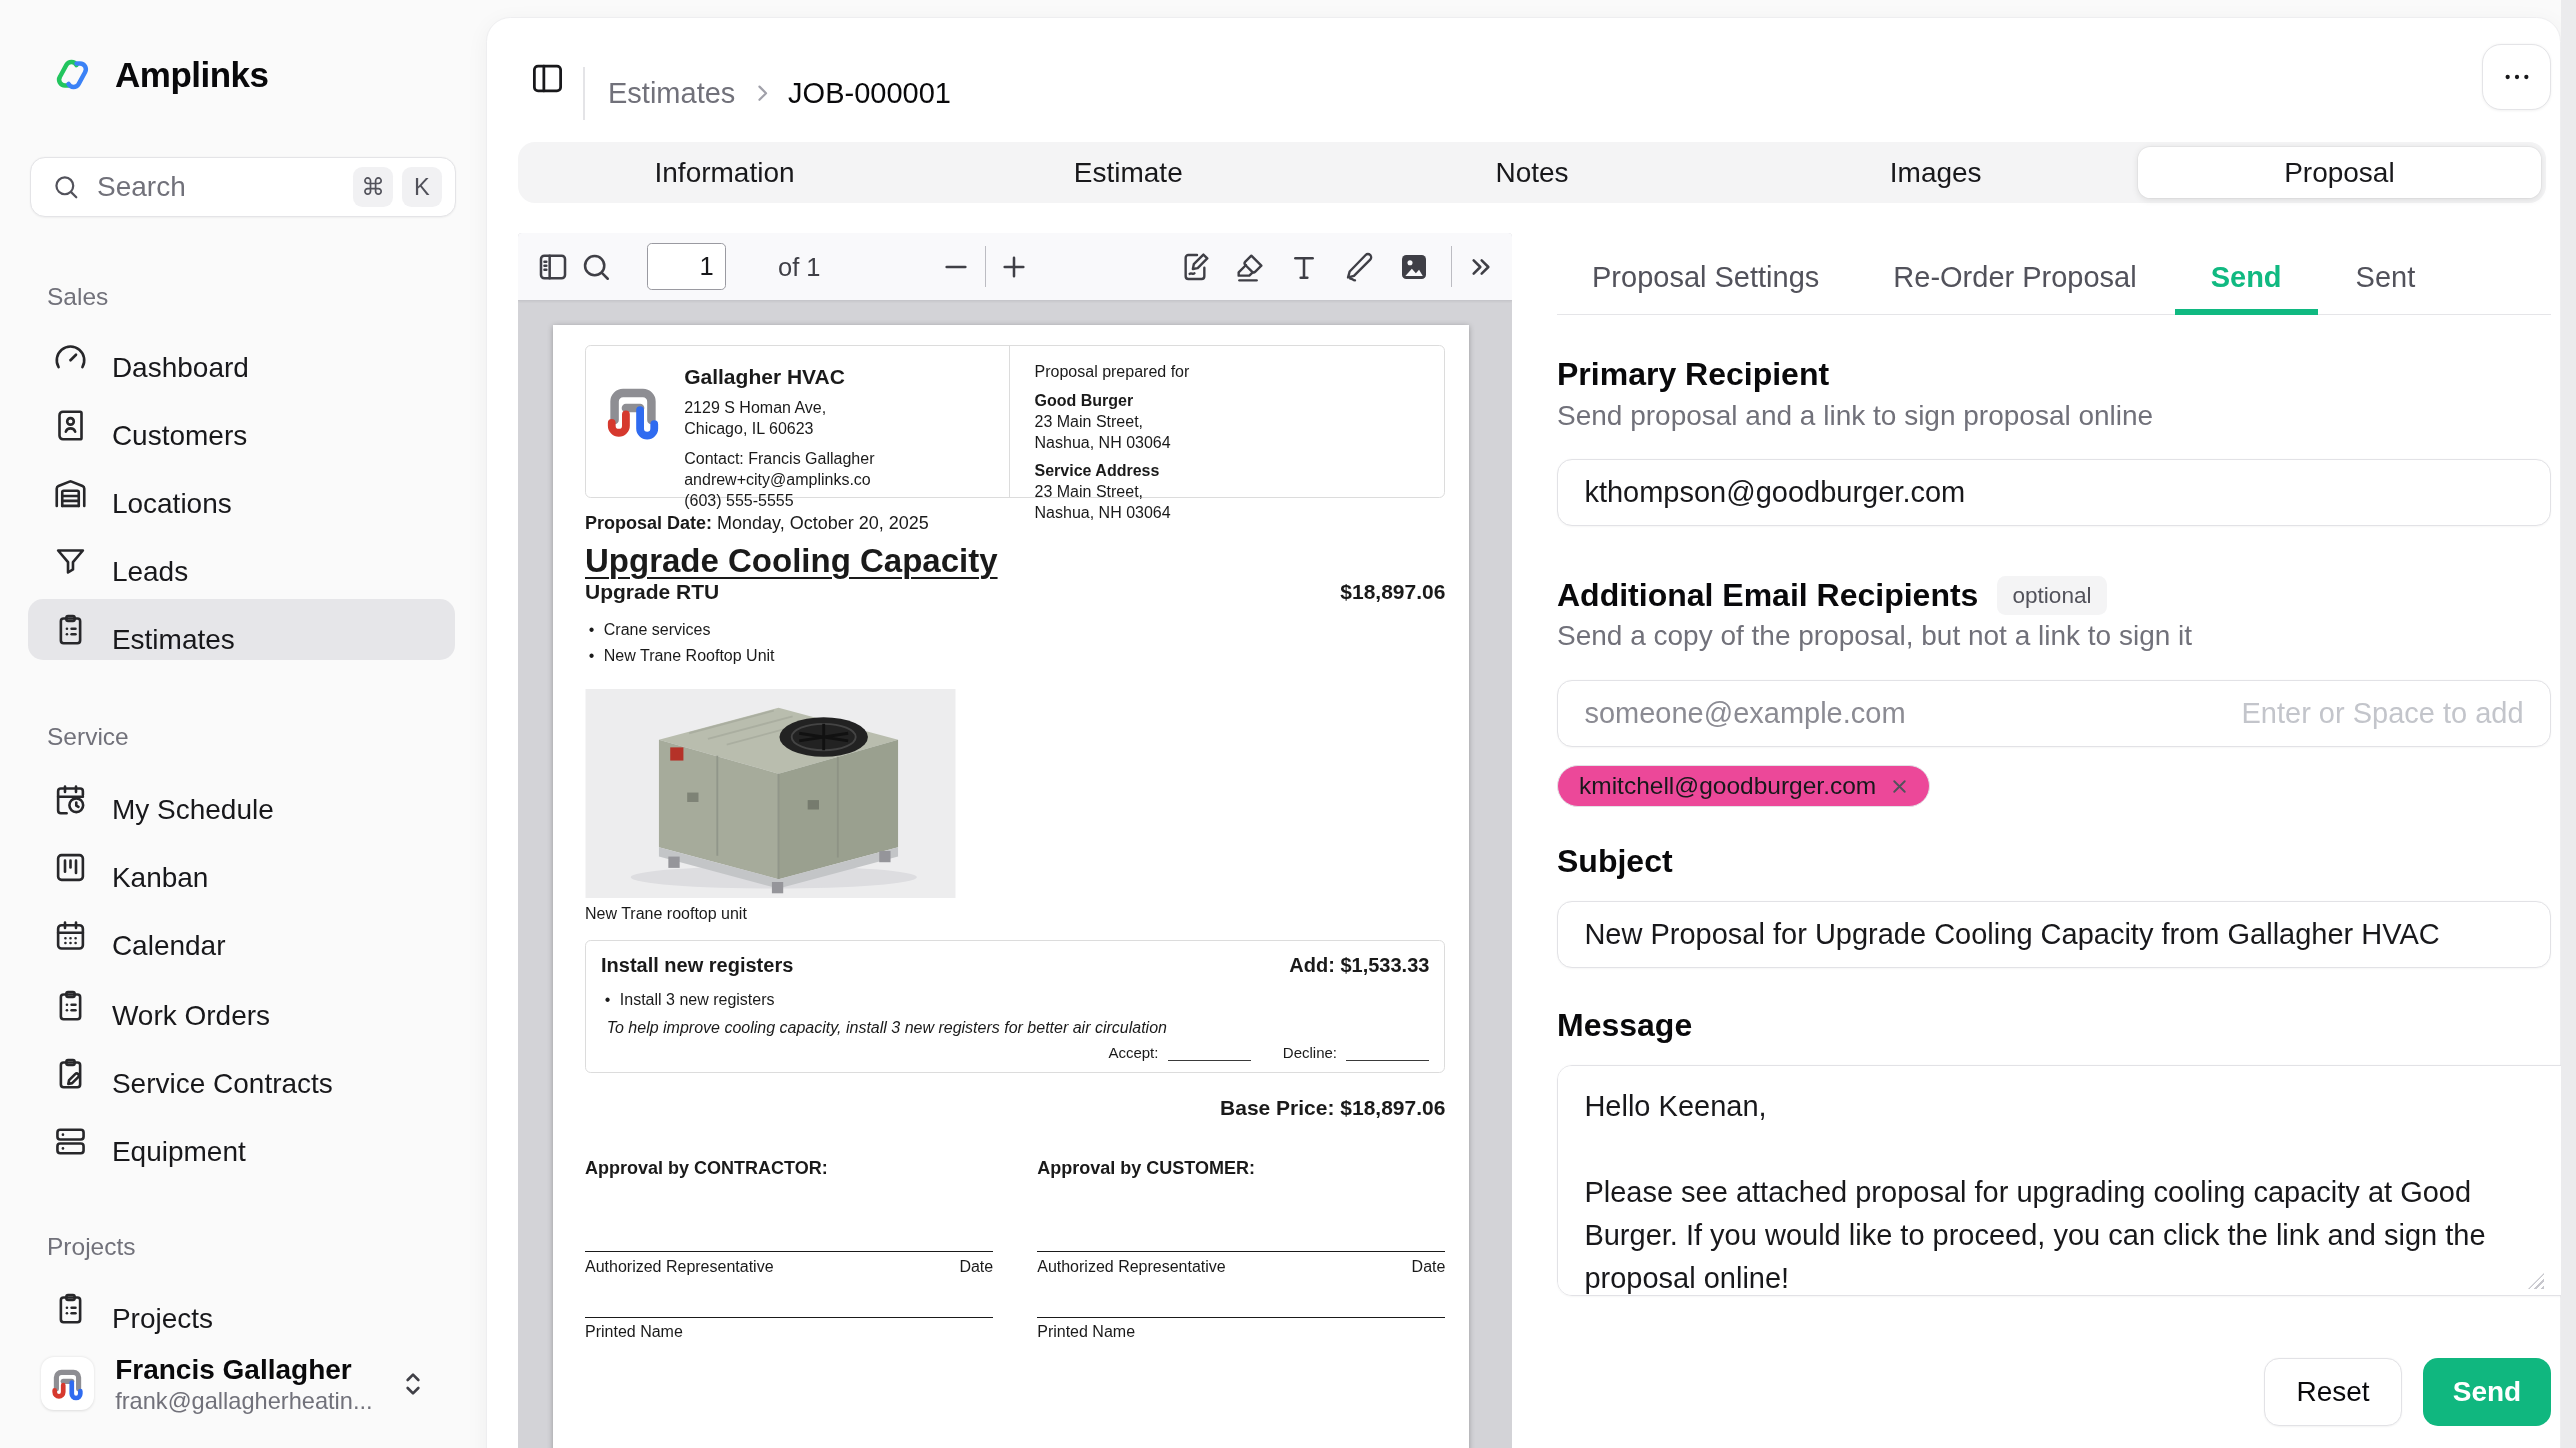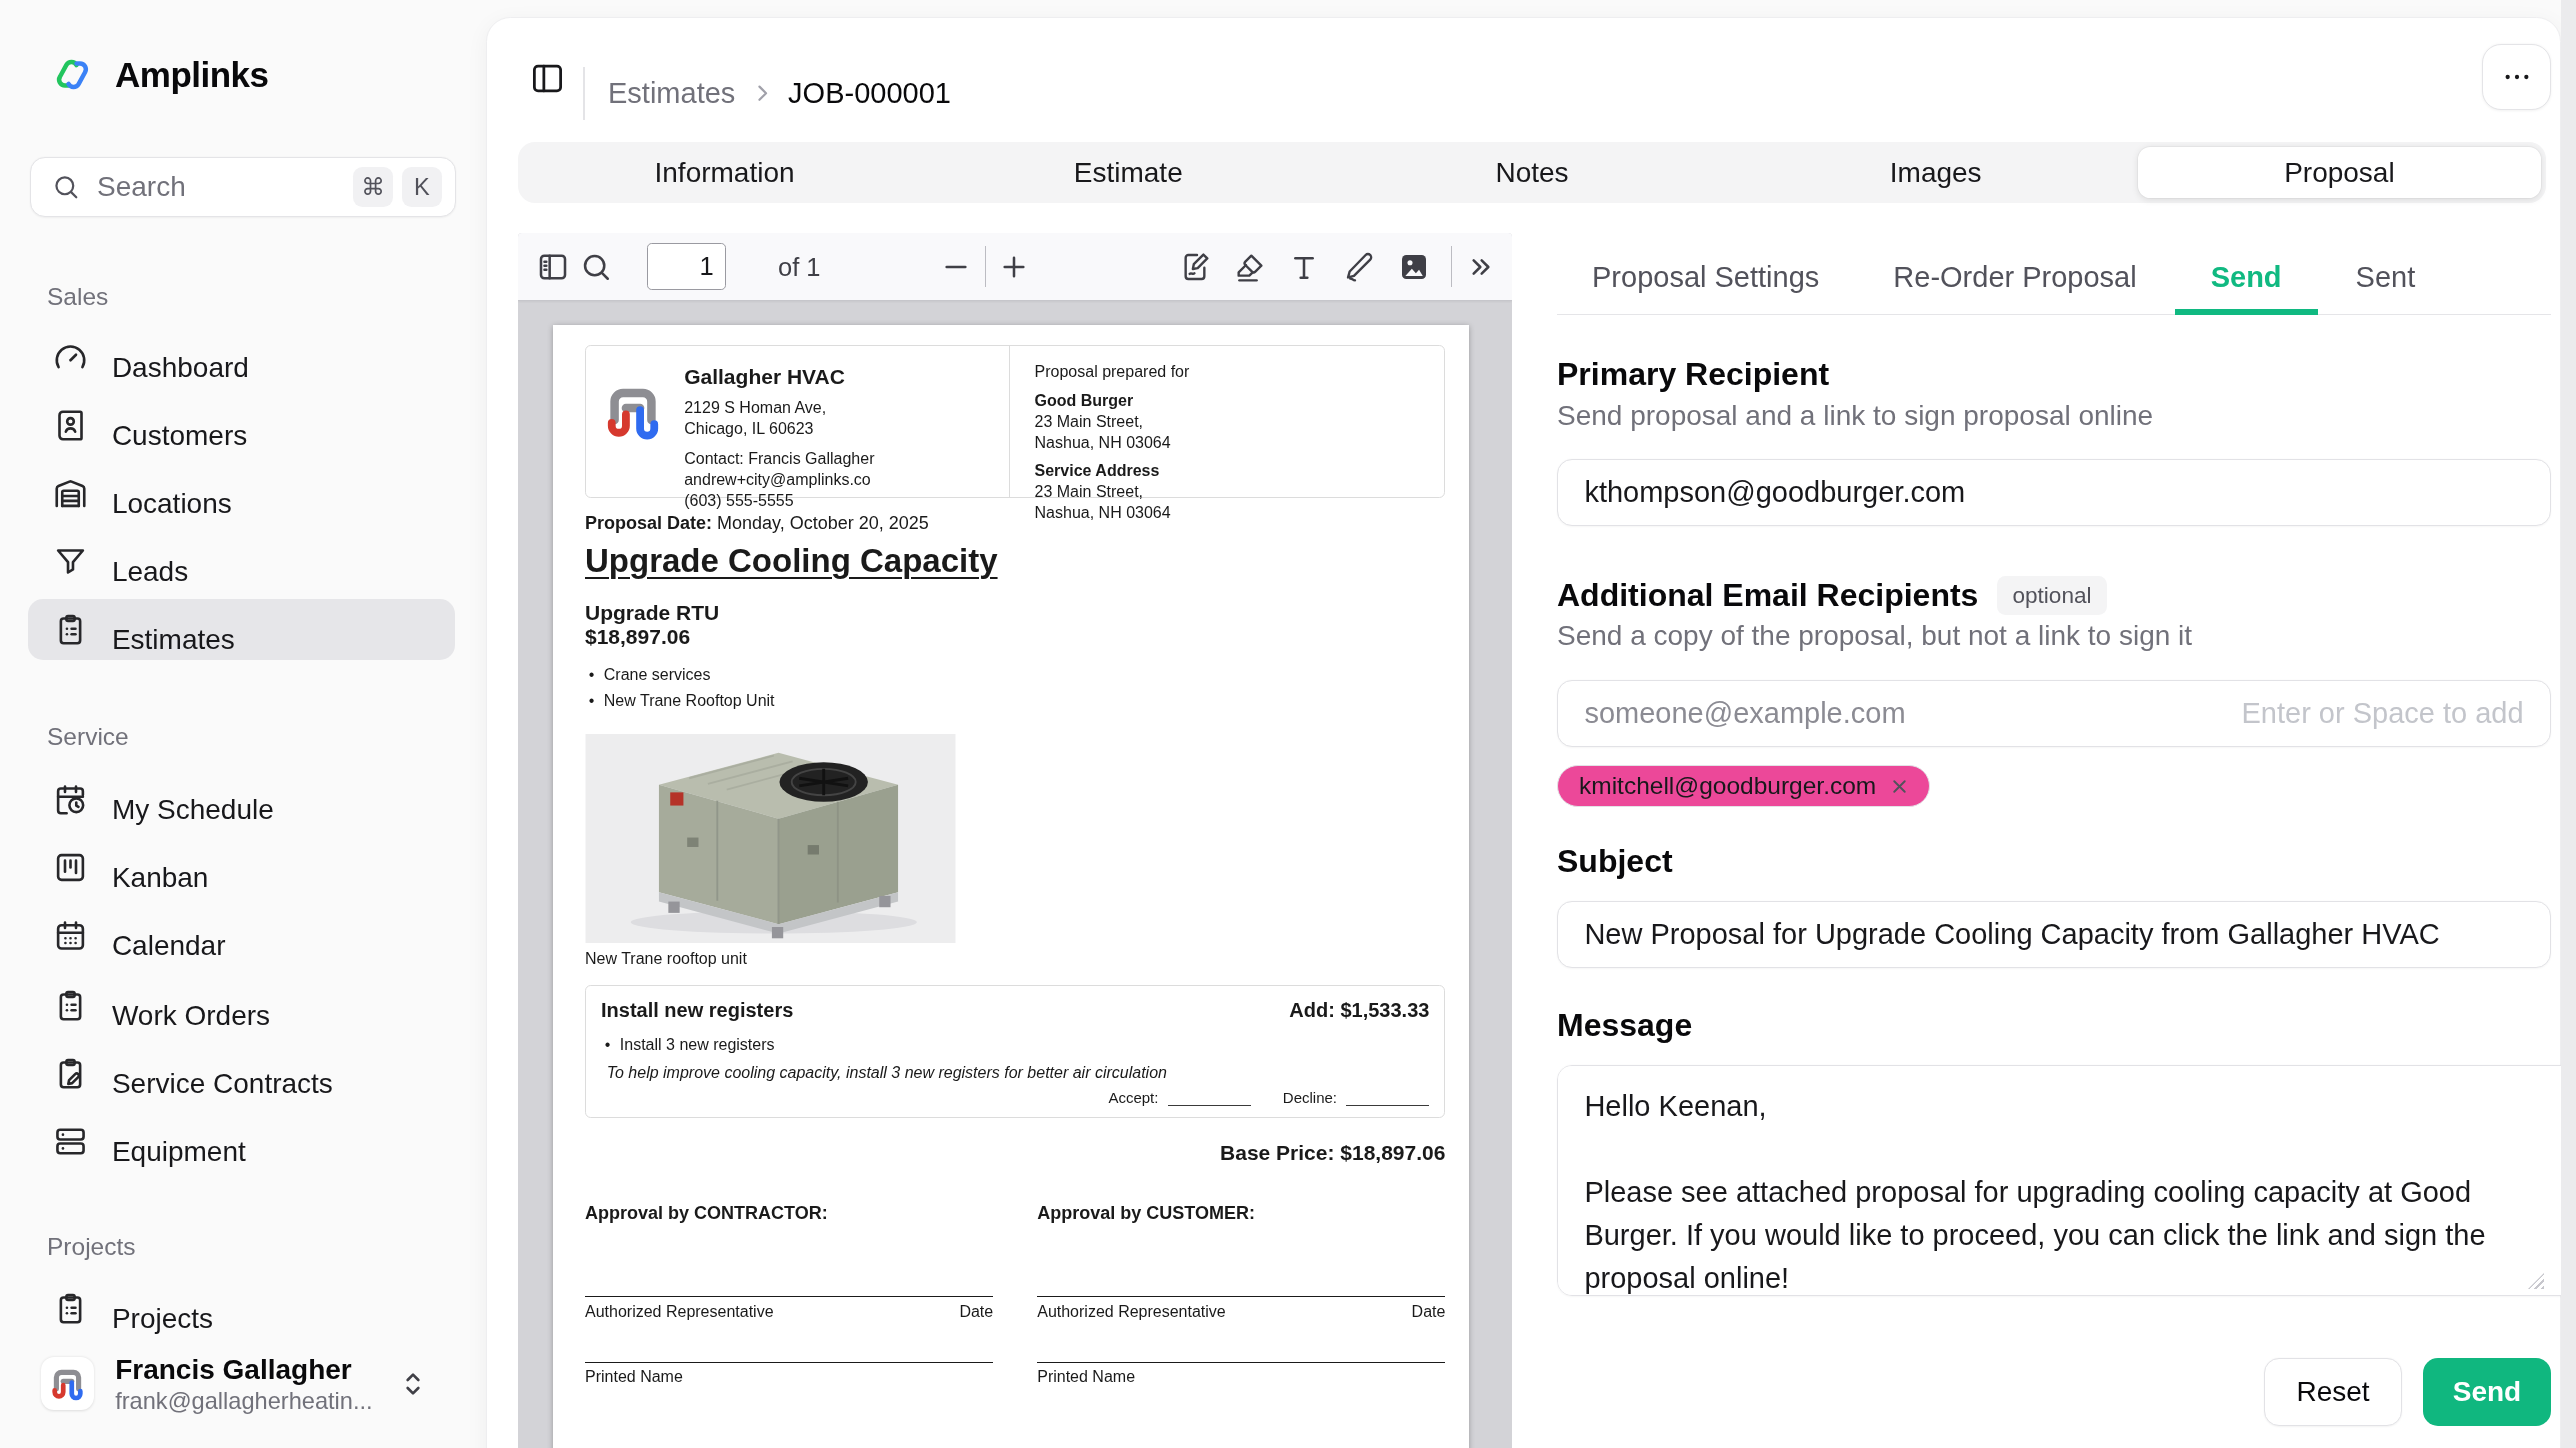--- a/index.html
+++ b/index.html
@@ -61,21 +61,21 @@
   .info-box{display:flex;border:1.9px solid #dcdcdc;border-radius:5.7px;height:153px;}
   .info-l{flex:1;display:flex;gap:17px;padding:19px 9.4px 13.2px 13.2px;border-right:1.9px solid #dcdcdc;}
   .info-l svg{width:68px;height:75px;flex:0 0 auto;margin-top:9.4px;}
   .co-name{font-size:21px;font-weight:700;margin-bottom:7.5px;}
   .doc-sm{font-size:16px;line-height:21px;}
   .info-r{flex:1;padding:15px 9.4px 9.4px 24.5px;}
   .info-r .gap{height:7.5px;}
   .b{font-weight:700;}
   .date-line{margin-top:15px;font-size:18px;}
   .doc-title{margin-top:7.5px;font-size:33px;font-weight:700;text-decoration:underline;text-decoration-thickness:1.9px;text-underline-offset:4.7px;}
-  .rtu-row{margin-top:21px;display:flex;justify-content:space-between;font-size:21px;font-weight:700;flex-direction:column;}
+  .rtu-row{display:flex;justify-content:space-between;font-size:21px;font-weight:700;}
   .bullets{margin-top:13.2px;}
   .bullet{font-size:16px;line-height:26.4px;display:flex;}
   .bullet:before{content:"•";margin:0 9.4px 0 3.8px;}
   .rtu-img{margin-top:19px;width:371px;height:209px;display:block;}
   .img-cap{margin-top:7.5px;font-size:16px;}
   .opt-card{margin-top:17px;border:1.9px solid #dcdcdc;border-radius:5.7px;padding:13.2px 15px 11.3px;}
   .opt-head{display:flex;justify-content:space-between;font-size:20px;font-weight:700;}
   .opt-card .bullet{margin-top:9.4px;}
   .opt-note{margin-top:5.7px;font-size:16px;font-style:italic;padding-left:5.7px;}
   .accept-row{margin-top:7.5px;display:flex;justify-content:flex-end;align-items:flex-end;gap:9.4px;font-size:15px;}

